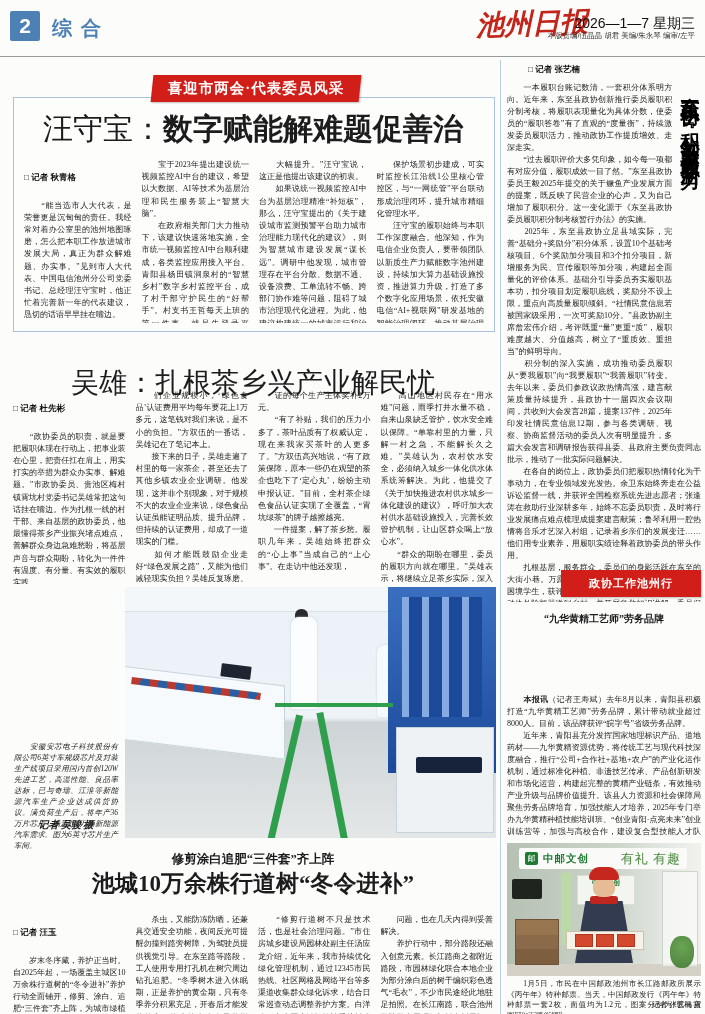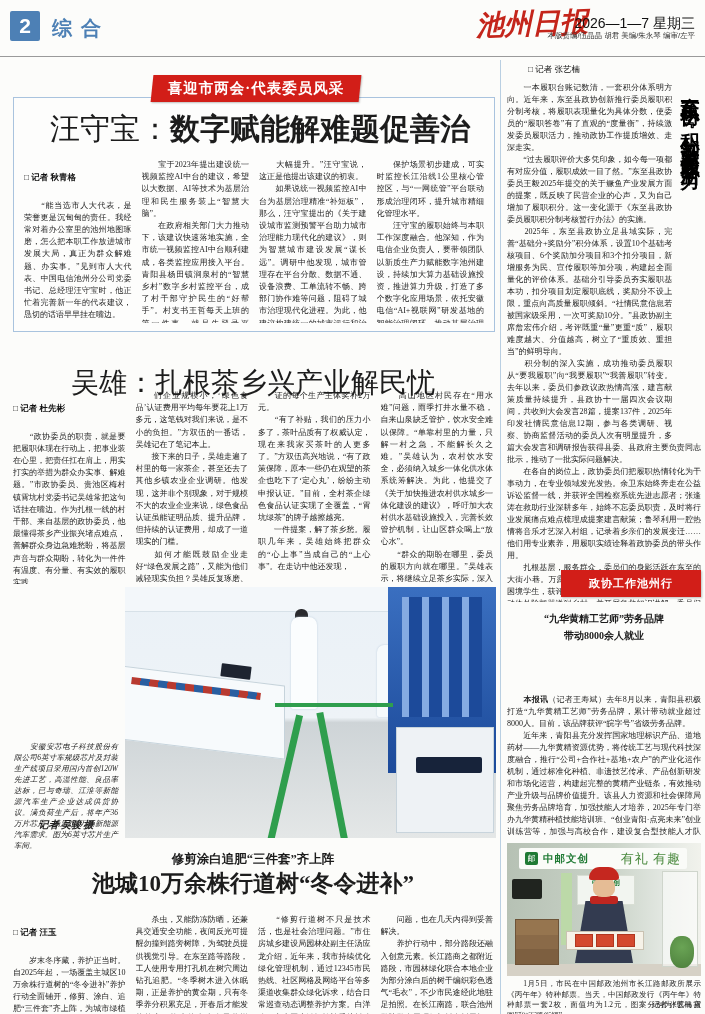--- a/index.html
+++ b/index.html
@@ -17,21 +17,21 @@
             font-weight:bold;font-style:italic;transform:rotate(-2deg);}
   .dateline{right:10px;top:15px;font-size:14px;color:#111;text-align:right;font-family:"Liberation Sans",sans-serif;}
   .staffline{right:10px;top:31px;font-size:7.5px;color:#333;text-align:right;font-family:"Liberation Sans",sans-serif;}
   .hrule{left:0;top:56px;width:705px;height:1px;background:#9a9a9a;}
   
   .box1{left:13px;top:97px;width:480px;height:233px;border:1px solid #a9c3de;background:#fdfdfc;}
   .banner1{left:152px;top:75px;width:208px;height:27px;background:#d21e18;transform:skewX(-6deg);
            box-shadow:1px 1px 2px rgba(0,0,0,.25);z-index:5;}
   .banner1 span{display:block;transform:skewX(6deg);color:#fff;font-weight:bold;font-size:14.5px;
                 line-height:27px;text-align:center;letter-spacing:1px;}
-  .h1line{left:13px;top:109px;width:480px;text-align:center;font-size:30px;z-index:2;padding-left:7px;}
+  .h1line{left:13px;top:109px;width:480px;text-align:center;font-size:30px;z-index:2;}
   .h1line .name{font-weight:400;}
   .h1line .rest{font-weight:bold;}
   .cols{display:flex;gap:10px;overflow:hidden;}
   .cols1{left:24px;top:159px;width:460px;height:164px;}
   .col{flex:1;font-size:8px;line-height:12.2px;text-align:justify;white-space:pre-line;
        overflow:hidden;color:#222;}
   .byline{font-size:8.5px;font-weight:bold;margin-bottom:4px;white-space:normal;color:#111;}
   
   .h2line{left:13px;top:336px;width:480px;text-align:center;font-size:28px;margin-top:28px;}
   .cols2{left:13px;top:390px;width:480px;height:194px;}
@@ -56,21 +56,21 @@
   .p1-mslot{right:14px;top:170px;width:66px;height:16px;background:#17233a;border-radius:2px;}
   .cap1{left:14px;top:741px;width:104px;font-size:7.5px;line-height:11px;font-style:italic;
         text-align:justify;white-space:pre-line;color:#222;}
   .credit1{left:14px;top:818px;width:104px;font-size:10px;font-style:italic;text-align:center;color:#222;font-weight:bold;}
   
   .kicker{left:13px;top:851px;width:480px;text-align:center;font-size:12.5px;font-weight:bold;}
   .h3line{left:13px;top:868px;width:480px;text-align:center;font-size:23px;font-weight:bold;}
   .cols3{left:13px;top:914px;width:480px;height:100px;}
   
   .vrule{left:500px;top:60px;width:1px;height:954px;background:#b9cfe2;}
-  .rbyline{left:528px;top:64px;font-size:8.5px;font-weight:normal;color:#111;}
+  .rbyline{left:528px;top:64px;font-size:8.5px;font-weight:bold;color:#111;}
   .rbody{left:507px;top:82px;width:194px;height:520px;overflow:hidden;}
   .vhead{float:right;writing-mode:vertical-rl;font-size:19px;font-weight:bold;height:352px;
          padding-left:7px;letter-spacing:3px;line-height:1.15;color:#000;}
   .rtext{font-size:8px;line-height:12px;text-align:justify;white-space:pre-line;color:#222;}
   .banner2{left:561px;top:570px;width:140px;height:27px;background:#d21e18;z-index:6;
            box-shadow:1px 1px 2px rgba(0,0,0,.25);}
   .banner2 span{display:block;color:#fff;font-weight:bold;font-size:11px;line-height:27px;
                 text-align:center;letter-spacing:1px;}
   .h4line{left:507px;top:611px;width:194px;text-align:center;font-size:10px;font-weight:bold;line-height:1.65;}
   .body4{left:507px;top:682px;width:194px;height:156px;overflow:hidden;font-size:8px;line-height:12px;
@@ -211,21 +211,20 @@
 　　扎根基层，服务群众，委员们的身影活跃在东至的大街小巷。万露发起“兰花草助学项目”，帮助了227名困境学生，获评全省优秀服务案例；丁翔平筹措20套自动体外除颤器送到乡村，并开展急救知识讲解；委员们以“三八红旗手”的担当奔走在妇女权益保障一线……各委员工作室牵头的义诊、普法、送法活动接连开展，100余次公益行动记录着服务群众“急难愁盼”的温暖光芒。
 　　积分制的成效不仅体现在委员履职热情的提升上，更转化为实打实的工作成果。31名委员以超过90分的成绩获评“优秀”，社情民意信息、大会发言数量较上年增长20%，18篇履职工作信息被省市政协及省级媒体采用，32名委员获得县级及以上表彰，农村新能源汽车充电难、部分乡村道路泥泞等民生痛点，均通过委员提案或社情民意信息得到有效解决。
 　　“积分不是目的，而是让委员履职有方向、有动力，把‘要我履职’变成‘我要履职’。”徐荣伟说。在各自岗位上，政协委员们用一个个生动实践，让主体作用、带头作用、代表作用在为民服务中落地生根。</div>
   </div>
   <div class="abs banner2">
     <span>政协工作池州行</span>
   </div>
 
   <div class="abs h4line">
     <div>“九华黄精工艺师”劳务品牌</div>
-    <div>带动8000余人就业</div>
   </div>
   <div class="abs body4">
     <span class="lead">　　本报讯</span><span>（记者王寿斌）去年8月以来，青阳县积极打造“九华黄精工艺师”劳务品牌，累计带动就业超过8000人。目前，该品牌获评“皖字号”省级劳务品牌。
 　　近年来，青阳县充分发挥国家地理标识产品、道地药材——九华黄精资源优势，将传统工艺与现代科技深度融合，推行“公司+合作社+基地+农户”的产业化运作机制，通过标准化种植、非遗技艺传承、产品创新研发和市场化运营，构建起完整的黄精产业链条，有效推动产业升级与品牌价值提升。该县人力资源和社会保障局聚焦劳务品牌培育，加强技能人才培养，2025年专门举办九华黄精种植技能培训班、“创业青阳·点亮未来”创业训练营等，加强与高校合作，建设复合型技能人才队伍，打造“九华黄精工艺师”劳务品牌，为黄精产业发展提供人才支撑。
 　　目前，青阳县已发展标准化黄精种植基地5.2万亩，累计带动就业超过8000人，劳务人员年均收入达5.6万元，形成“培育一个品牌，带动一片就业，富裕一方百姓”的良好局面。</span>
   </div>
 
   <div class="abs photo2">
     <div class="abs p2-floor"></div>
     <div class="abs p2-tv"></div>

